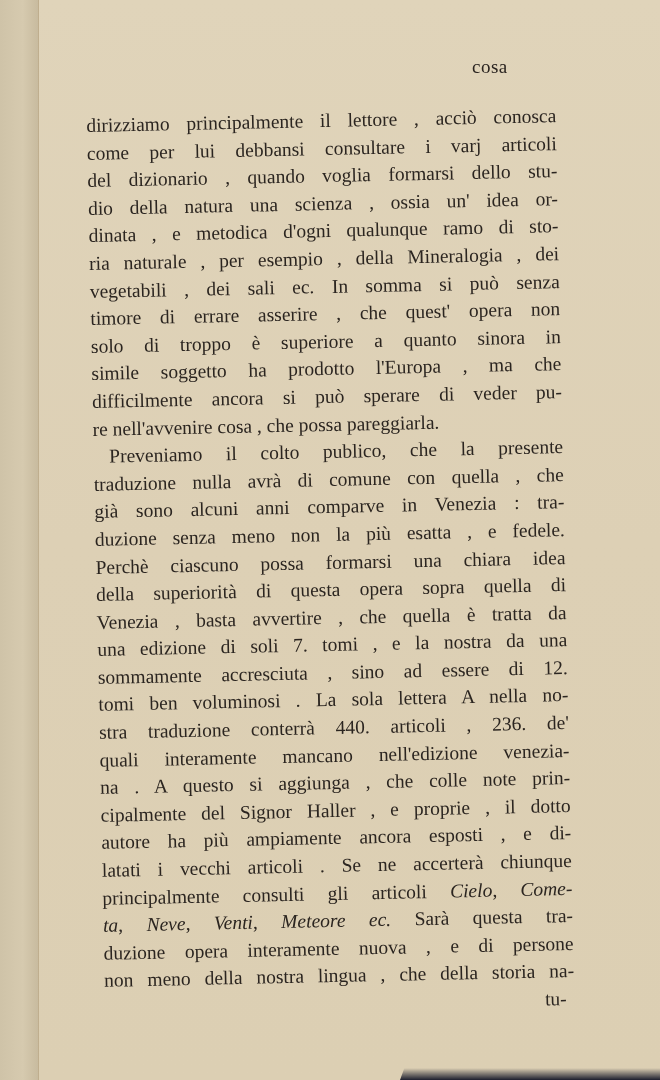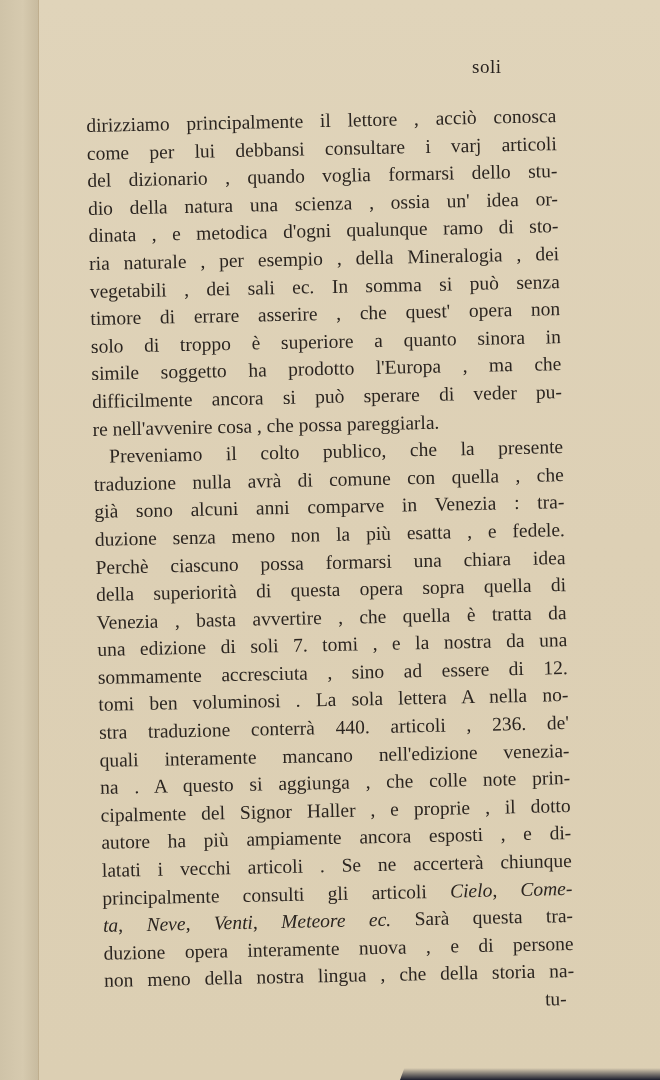--- a/index.html
+++ b/index.html
@@ -41,21 +41,21 @@
     em { font-style: italic; }
   </style>
 </head>
 <body>
 
 <div class="gutter"></div>
 <div class="page">
   <div class="bottom-shadow"></div>
 </div>
 
-<div class="folio">soli</div>
+<div class="folio">cosa</div>
 
 <div class="body-text">
   <span class="line">dirizziamo principalmente il lettore , acciò conosca</span>
   <span class="line">come per lui debbansi consultare  i varj articoli</span>
   <span class="line">del dizionario , quando voglia formarsi dello stu-</span>
   <span class="line">dio della natura una scienza , ossia un' idea or-</span>
   <span class="line">dinata , e metodica d'ogni qualunque ramo di sto-</span>
   <span class="line">ria naturale , per esempio , della Mineralogia , dei</span>
   <span class="line">vegetabili , dei sali ec. In somma si può senza</span>
   <span class="line">timore di errare asserire , che quest' opera non</span>

